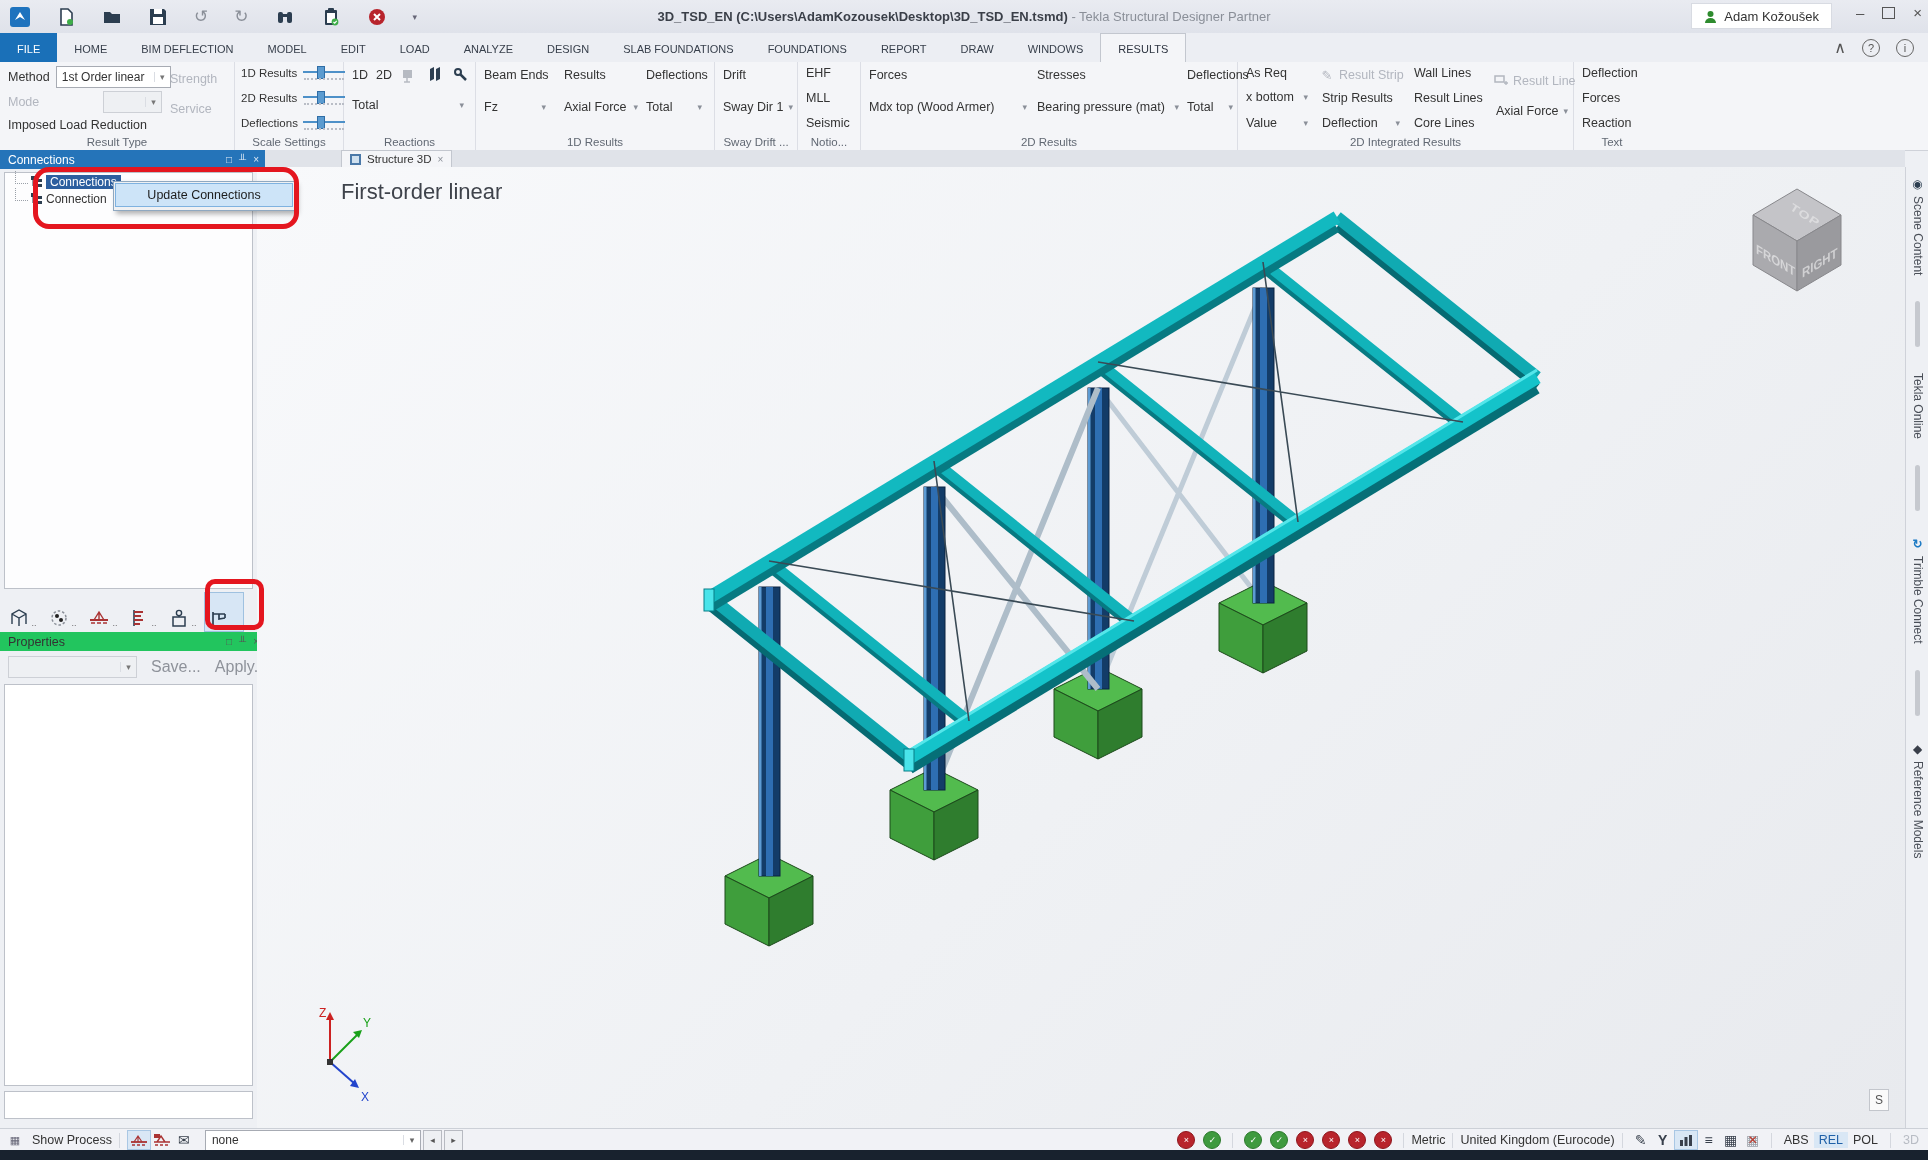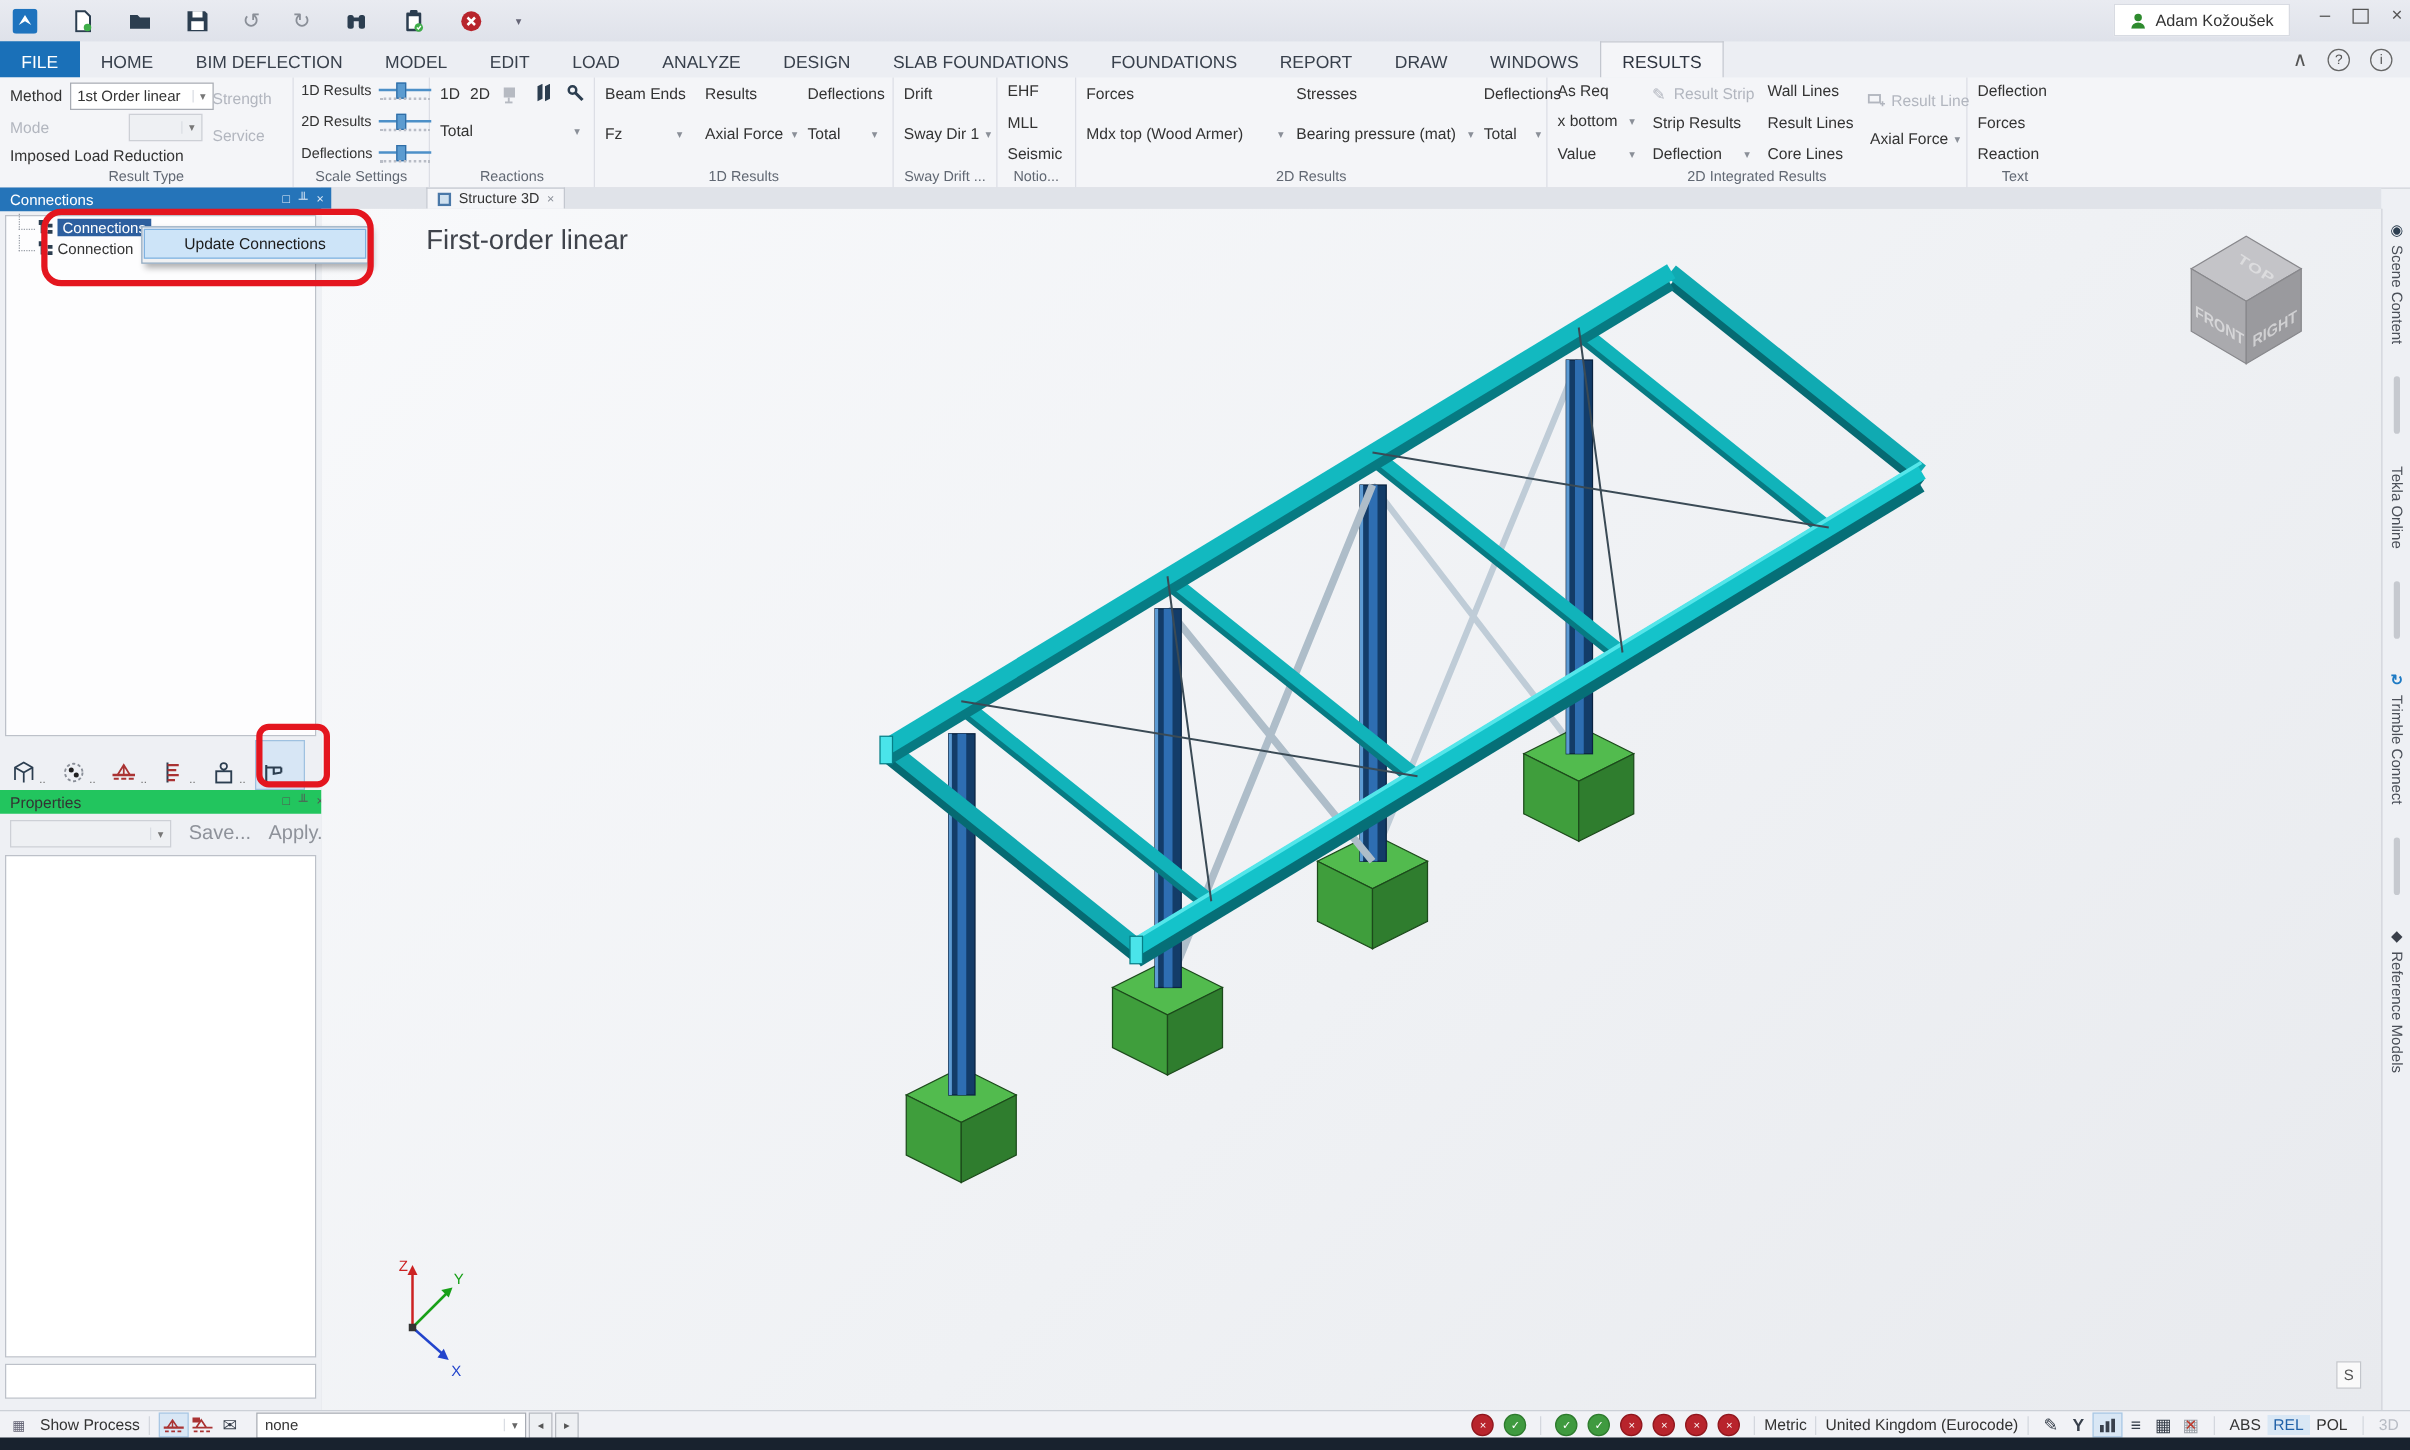--- a/index.html
+++ b/index.html
@@ -14,21 +14,21 @@
   .qtxt{font-size:17px;color:#8a8f98;}
   #titletext{position:absolute;left:0;right:0;text-align:center;font-size:13px;pointer-events:none;}
   #titletext b{color:#3a3f48;font-weight:bold;}
   #titletext span{color:#8a8f98;}
   #userbox{position:absolute;right:96px;top:3px;height:24px;background:#fff;border:1px solid #d8dbe2;
            display:flex;align-items:center;gap:7px;padding:0 12px;font-size:13px;color:#333;}
   #winbtns{position:absolute;right:6px;top:4px;display:flex;gap:18px;color:#555;font-size:15px;align-items:center;}
   .maxbox{width:11px;height:10px;border:1.5px solid #555;display:inline-block;}
   
   #tabrow{left:0;top:33px;width:1928px;height:29px;background:#eceef3;display:flex;align-items:stretch;}
-  .tab{padding:7px 17px 5px;font-size:14px;color:#38404c;display:flex;align-items:center;}
+  .tab{padding:7px 17px 5px;font-size:11px;color:#38404c;display:flex;align-items:center;}
   .tab.file{background:#1a70b8;color:#fff;}
   .tab.active{background:#f4f5f8;border:1px solid #c3c7cf;border-bottom:none;color:#2d3440;}
   #tabicons{margin-left:auto;display:flex;gap:16px;align-items:center;padding-right:14px;color:#555;}
   .circ{width:16px;height:16px;border:1px solid #666;border-radius:50%;font-size:11px;display:flex;
         align-items:center;justify-content:center;}
   
   #ribbon{left:0;top:62px;width:1928px;height:88px;background:#f4f5f8;border-bottom:1px solid #cfd2d9;display:flex;}
   .rgroup{position:relative;height:88px;border-right:1px solid #dcdee5;flex:none;}
   .row{position:absolute;display:flex;align-items:center;gap:6px;}
   .lbl{font-size:12.5px;color:#333;white-space:nowrap;}
@@ -155,20 +155,21 @@
         </svg>
       </span>
     <span class="qico">
         <svg width="18" height="18">
           <circle cx="9" cy="9" r="8" fill="#b8242c"></circle>
           <path d="M6 6 l6 6 M12 6 l-6 6" stroke="#fff" stroke-width="2"></path>
         </svg>
       </span>
     <span style="font-size:9px;color:#667;">▾</span>
   </div>
+  <div id="titletext"><b>3D_TSD_EN (C:\Users\AdamKozousek\Desktop\3D_TSD_EN.tsmd)</b><span> - Tekla Structural Designer Partner</span></div>
   <div id="userbox">
     <svg width="13" height="13">
         <circle cx="6.5" cy="4" r="3" fill="#2e8b2e"></circle>
         <path d="M1 13 a5.5 5 0 0 1 11 0 z" fill="#2e8b2e"></path>
       </svg>
     <span>Adam Kožoušek</span>
   </div>
   <div id="winbtns">
     <span>–</span>
     <span class="maxbox"></span>

